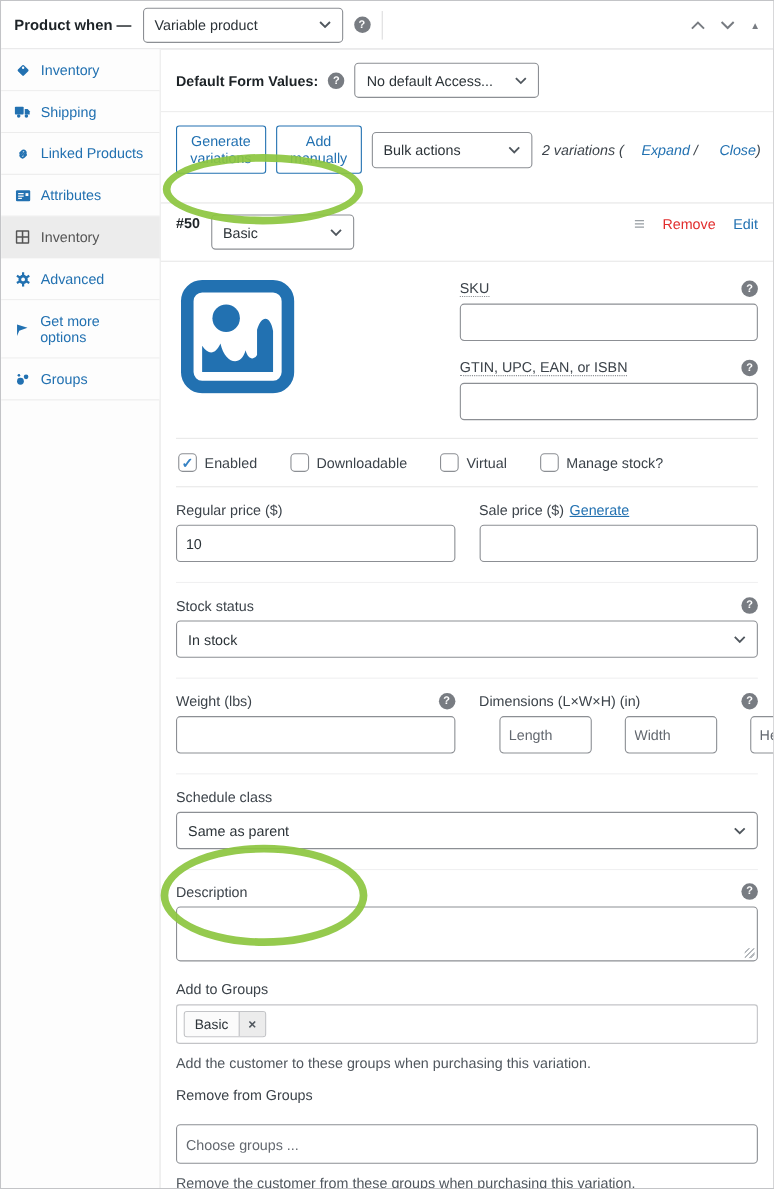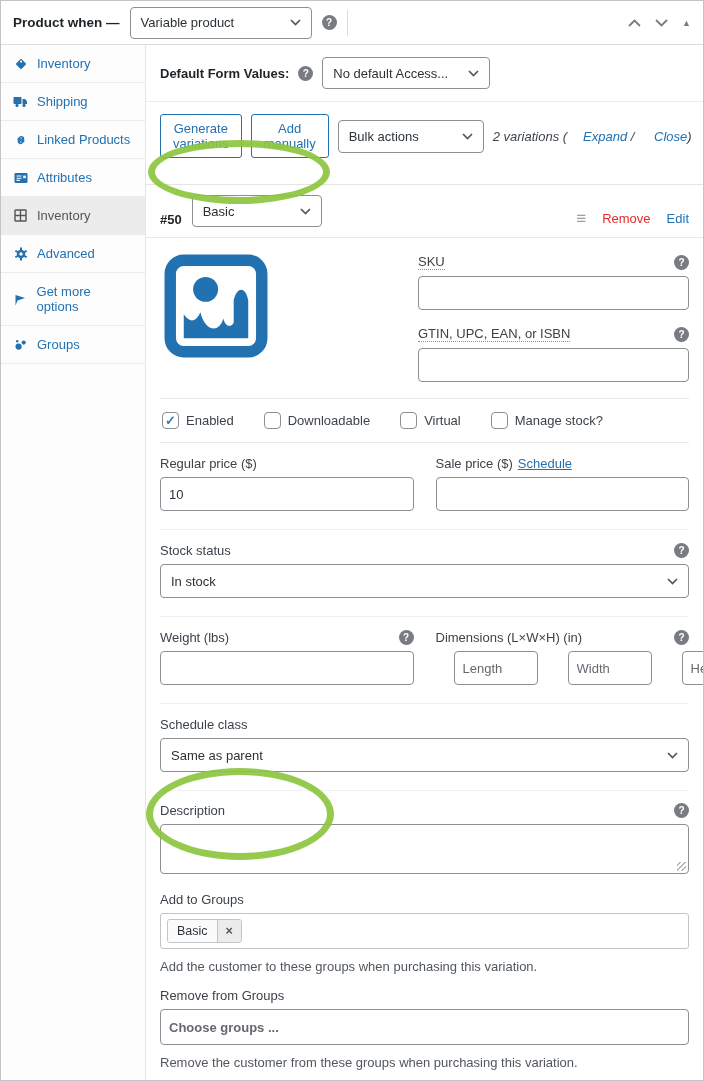--- a/index.html
+++ b/index.html
@@ -61,21 +61,21 @@
   
   .dfv-row { display:flex; align-items:center; gap:9px; padding:12px 14px; border-bottom:1px solid #ededed; }
   .dfv-label { font-weight:bold; color:#1d2327; }
 
   
   .toolbar { display:flex; align-items:center; gap:9px; padding:12px 14px 26px; border-bottom:1px solid #e5e5e5; }
   .summary { margin-left:auto; font-style:italic; color:#3c434a; white-space:nowrap; }
   .summary .link { font-style:italic;margin-left:16px; }
 
   
-  .var-header { display:flex; align-items:flex-end; gap:10px; padding:10px 14px; }
+  .var-header { display:flex; align-items:flex-start; gap:10px; padding:10px 14px; }
   .var-header.b-bottom { border-bottom:1px solid #e8e8e8; }
   .var-num { font-weight:bold; color:#1d2327; }
   .var-actions { margin-left:auto; display:flex; align-items:center; gap:16px; }
   .menu-glyph { color:#9aa0a5; font-size:17px; cursor:grab; line-height:1; }
   .remove-link { color:#e12d2d; cursor:pointer; }
 
   
   .var-body { padding:2px 14px 0; }
   .row-line { border-bottom:1px solid #f0f0f1; }
   .media-sku-row { display:flex; padding:14px 0 16px; }
@@ -120,21 +120,21 @@
     display:inline-flex; align-items:stretch; border:1px solid #c3c4c7; border-radius:3px;
     background:#f6f7f7; overflow:hidden; font-size:12.5px; color:#2c3338;
   }
   .chip .chip-label { padding:4px 9px; background:#fbfbfb; }
   .chip .chip-x {
     padding:4px 8px; background:#ececec; border-left:1px solid #c3c4c7; cursor:pointer; color:#50575e; font-weight:bold;
   }
   .help-text { color:#50575e; margin:10px 0 14px; }
   .note-text { color:#50575e; margin-top:16px; }
   .note-text em { font-style:italic; }
-  .mt6 { margin-top:6px;font-weight:bold; }
+  .mt6 { margin-top:19px; }
 
   
   .annotation {
     position:absolute; border:7px solid rgba(140,198,63,0.92); border-radius:50%;
     pointer-events:none; z-index:5;
   }
   .ann-1 { left:147px; top:139px; width:182px; height:64px; }
   .ann-2 { left:145px; top:767px; width:188px; height:92px; }
 
   svg.ic { display:block; }
@@ -353,21 +353,21 @@
         <div class="two-col row-line">
           <div class="col">
             <div class="label-row">
               <span class="lbl">Regular price ($)</span>
             </div>
             <input class="tinput" value="10" style="">
           </div>
           <div class="col">
             <div class="label-row" style="justify-content:flex-start; gap:5px;">
               <span class="lbl">Sale price ($)</span>
-              <span class="link u">Schedule</span>
+              <span class="link u">Generate</span>
             </div>
             <input class="tinput" style="">
           </div>
         </div>
 
         <div class="single-col row-line">
           <div class="label-row">
             <span class="lbl">Stock status</span>
             <span class="help">?</span>
           </div>

